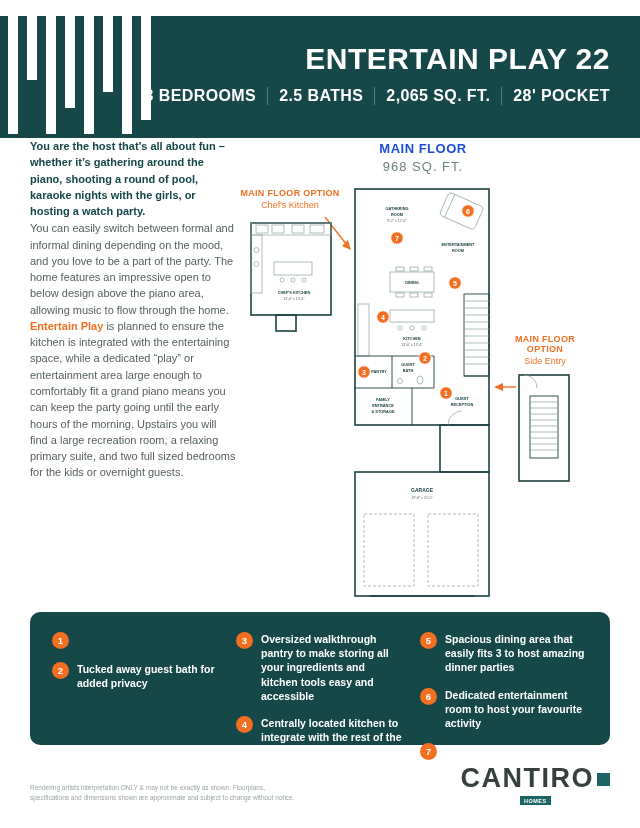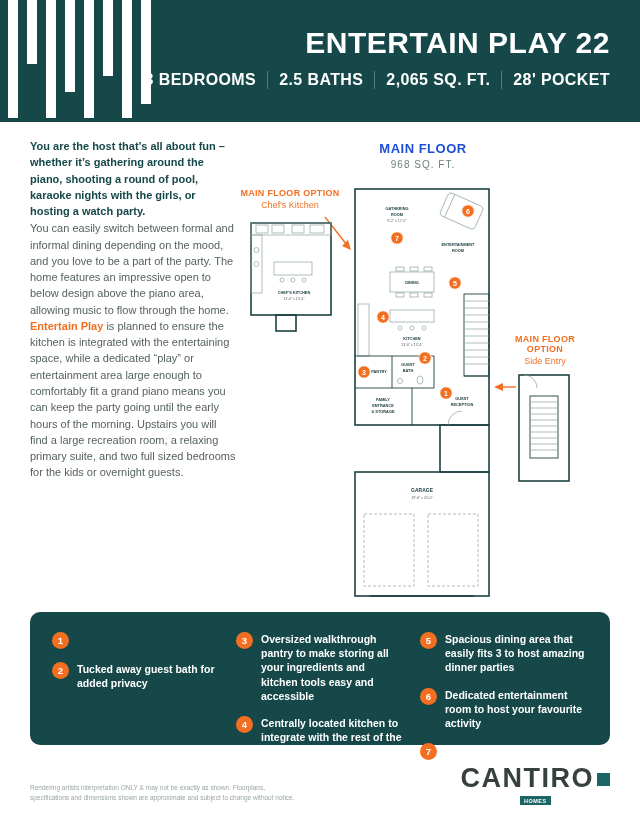--- a/index.html
+++ b/index.html
@@ -1,39 +1,39 @@
 <!DOCTYPE html>
 <html><head>
 <meta charset="utf-8">
 <style>
   * { margin:0; padding:0; box-sizing:border-box; }
   body { background:#e8e8e8; font-family:"Liberation Sans", sans-serif; }
   #page { position:relative; width:640px; height:828px; background:#ffffff; overflow:hidden; margin:0 auto; }
 
   
-  .header { position:absolute; top:0; left:0; width:640px; height:122px; background:#164849; }
+  .header { position:absolute; top:16px; left:0; width:640px; height:122px; background:#164849; }
   .stripes { position:absolute; top:0; left:8px; display:flex; gap:9px; }
   .stripe { width:10px; background:#ffffff; }
   .title-block { position:absolute; top:26px; right:30px; text-align:right; }
   .page-title { color:#ffffff; font-size:30px; font-weight:bold; letter-spacing:0.5px; white-space:nowrap; }
   .specs { display:flex; justify-content:flex-end; margin-top:11px; }
   .spec { color:#ffffff; font-size:16px; font-weight:bold; letter-spacing:0.4px; padding:0 11px; }
   .spec + .spec { border-left:1.5px solid #4f8183; }
   .spec:last-child { padding-right:0; }
 
   
   .intro { position:absolute; top:138px; left:30px; width:206px; }
   .intro-bold { color:#164849; font-weight:bold; font-size:11px; line-height:1.48; }
   .intro-body { margin-top:1px; color:#55625f; font-size:11px; line-height:1.48; }
   .highlight { color:#F26F21; font-weight:bold; }
 
   
   .plan-head { position:absolute; top:141px; left:347px; width:152px; text-align:center; }
   .plan-title { color:#1d4ed8; font-size:13px; font-weight:bold; letter-spacing:0.5px; }
-  .plan-sub { color:#6e8180; font-size:10px; letter-spacing:1px; margin-top:3px; }
+  .plan-sub { color:#6e8180; font-size:13px; letter-spacing:1px; margin-top:3px; }
 
   .option { position:absolute; text-align:center; }
   .option-label { color:#F26F21; font-size:9px; font-weight:bold; letter-spacing:0.3px; }
   .option-sub { color:#F26F21; font-size:9px; margin-top:2px; }
   .option-left { top:188px; left:240px; width:100px; }
   .option-right { top:334px; left:512px; width:66px; }
 
   
   svg { position:absolute; overflow:visible; }
   svg text { font-family:"Liberation Sans", sans-serif; }

